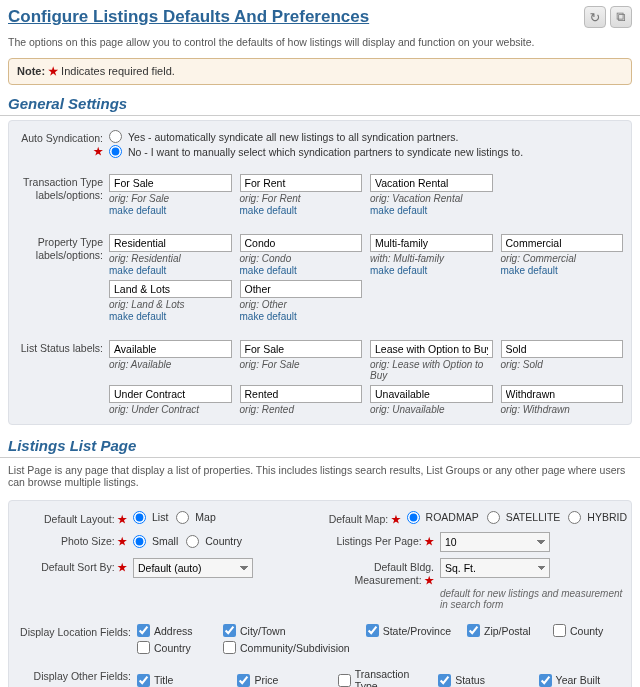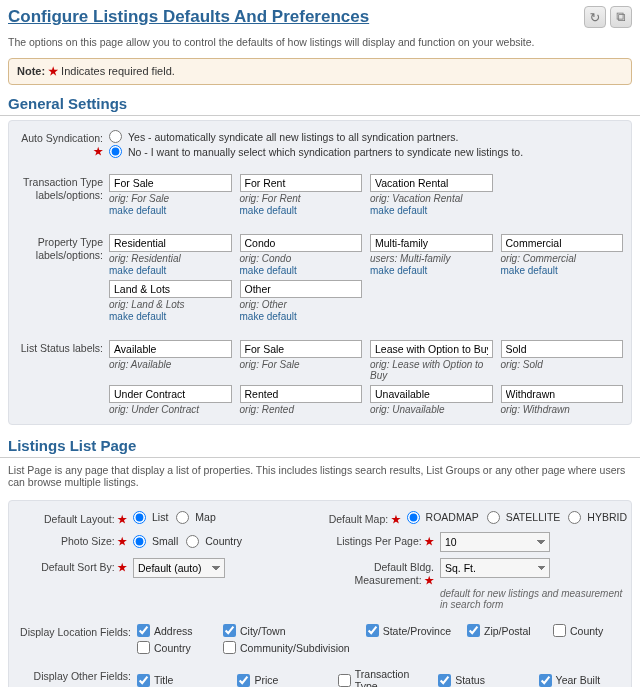--- a/index.html
+++ b/index.html
@@ -5,21 +5,21 @@
   * { box-sizing: border-box; margin: 0; padding: 0; }
   body { font-family: "Helvetica Neue", Arial, sans-serif; font-size: 11px; color: #333; background: #fff; width: 640px; }
   .topbar { display: flex; justify-content: space-between; align-items: center; padding: 6px 8px 4px; }
   .page-title { color: #2a6496; font-size: 17px; font-weight: bold; text-decoration: underline; }
   .top-icons { display: flex; gap: 4px; }
   .icon-btn { width: 22px; height: 22px; background: linear-gradient(#f0f0f0,#dcdcdc); border: 1px solid #bbb; border-radius: 4px; display:flex; align-items:center; justify-content:center; color:#777; font-size:13px;}
   .intro { padding: 4px 8px 10px; color: #555; font-size: 10.5px; }
   .note-box { margin: 0 8px 8px; padding: 6px 8px; background: #fcf4e9; border: 1px solid #d6b98c; border-radius: 4px; font-size: 11px; color:#333;}
   .note-box b { font-weight: bold; }
   .req { color: #c00; font-weight: bold; }
-  h2.section { color: #2a6496; font-size: 15px; font-weight: bold; padding: 2px 8px 3px; border-bottom: 1px solid #ccc; margin-bottom: 2px;}
+  h2.section { color: #2a6496; font-size: 15px; font-weight: bold; padding: 2px 8px 3px; border-bottom: 1px solid #ccc; margin-bottom: 2px; font-style: italic;}
   .section-desc { padding: 4px 8px 8px; color: #555; font-size: 10.5px; }
   .panel { background: #eef0f4; border: 1px solid #dde0e6; border-radius: 4px; margin: 4px 8px 10px; padding: 6px 4px; }
   .row { display: flex; padding: 3px 4px; align-items: flex-start; }
   .label { width: 92px; text-align: right; padding-right: 6px; color: #444; font-size: 10.5px; line-height: 1.25; padding-top:2px;}
   .body { flex: 1; }
   .radio-line { display: flex; align-items: center; gap: 4px; margin-bottom: 2px; font-size: 10.5px; color:#333;}
   .radio-line input[type=radio]{ margin:0 2px 0 0;}
   .cols4 { display: grid; grid-template-columns: repeat(4, 1fr); gap: 4px 8px; }
   .cell input[type=text] { width: 100%; height: 18px; border: 1px solid #aaa; background: #fff; font-size: 10.5px; padding: 0 4px; }
   .orig { font-style: italic; color: #555; font-size: 10px; margin-top: 1px; }
@@ -74,21 +74,21 @@
         <div class="cell"><input type="text" value="For Rent" style=""><div class="orig">orig: For Rent</div><a href="#" class="mk">make default</a></div>
         <div class="cell"><input type="text" value="Vacation Rental" style=""><div class="orig">orig: Vacation Rental</div><a href="#" class="mk">make default</a></div>
       </div>
   </div>
 
   <div class="row" style="margin-top:12px;">
     <div class="label">Property Type labels/options:</div>
     <div class="body cols4" id="prop-grid">
         <div class="cell"><input type="text" value="Residential" style=""><div class="orig">orig: Residential</div><a href="#" class="mk">make default</a></div>
         <div class="cell"><input type="text" value="Condo" style=""><div class="orig">orig: Condo</div><a href="#" class="mk">make default</a></div>
-        <div class="cell"><input type="text" value="Multi-family" style=""><div class="orig">users: Multi-family</div><a href="#" class="mk">make default</a></div>
+        <div class="cell"><input type="text" value="Multi-family" style=""><div class="orig">with: Multi-family</div><a href="#" class="mk">make default</a></div>
         <div class="cell"><input type="text" value="Commercial" style=""><div class="orig">orig: Commercial</div><a href="#" class="mk">make default</a></div>
         <div class="cell"><input type="text" value="Land &amp; Lots" style=""><div class="orig">orig: Land &amp; Lots</div><a href="#" class="mk">make default</a></div>
         <div class="cell"><input type="text" value="Other" style=""><div class="orig">orig: Other</div><a href="#" class="mk">make default</a></div>
       </div>
   </div>
 
   <div class="row" style="margin-top:12px;">
     <div class="label">List Status labels:</div>
     <div class="body cols4" id="status-grid">
         <div class="cell"><input type="text" value="Available" style=""><div class="orig">orig: Available</div></div>
@@ -158,21 +158,21 @@
       <div class="body2">
           <select style="width:110px;"><option>10</option></select>
         </div>
     </div>
   </div>
 
   <div class="two-col" style="padding:3px 0; align-items:flex-start;">
     <div class="half">
       <div class="label2"><span>Default Sort By:</span> <span class="req">★</span></div>
       <div class="body2">
-          <select style="width:92px;"><option>Default (auto)</option></select>
+          <select style="width:120px;"><option>Default (auto)</option></select>
         </div>
     </div>
     <div class="half" style="align-items:flex-start;">
       <div class="label2"><span>Default Bldg. Measurement:</span> <span class="req">★</span></div>
       <div class="body2" style="flex-direction:column; align-items:flex-start;">
         <select style="width:110px;"><option>Sq. Ft.</option></select>
         <div class="hint">default for new listings and measurement in search form</div>
       </div>
     </div>
   </div>

